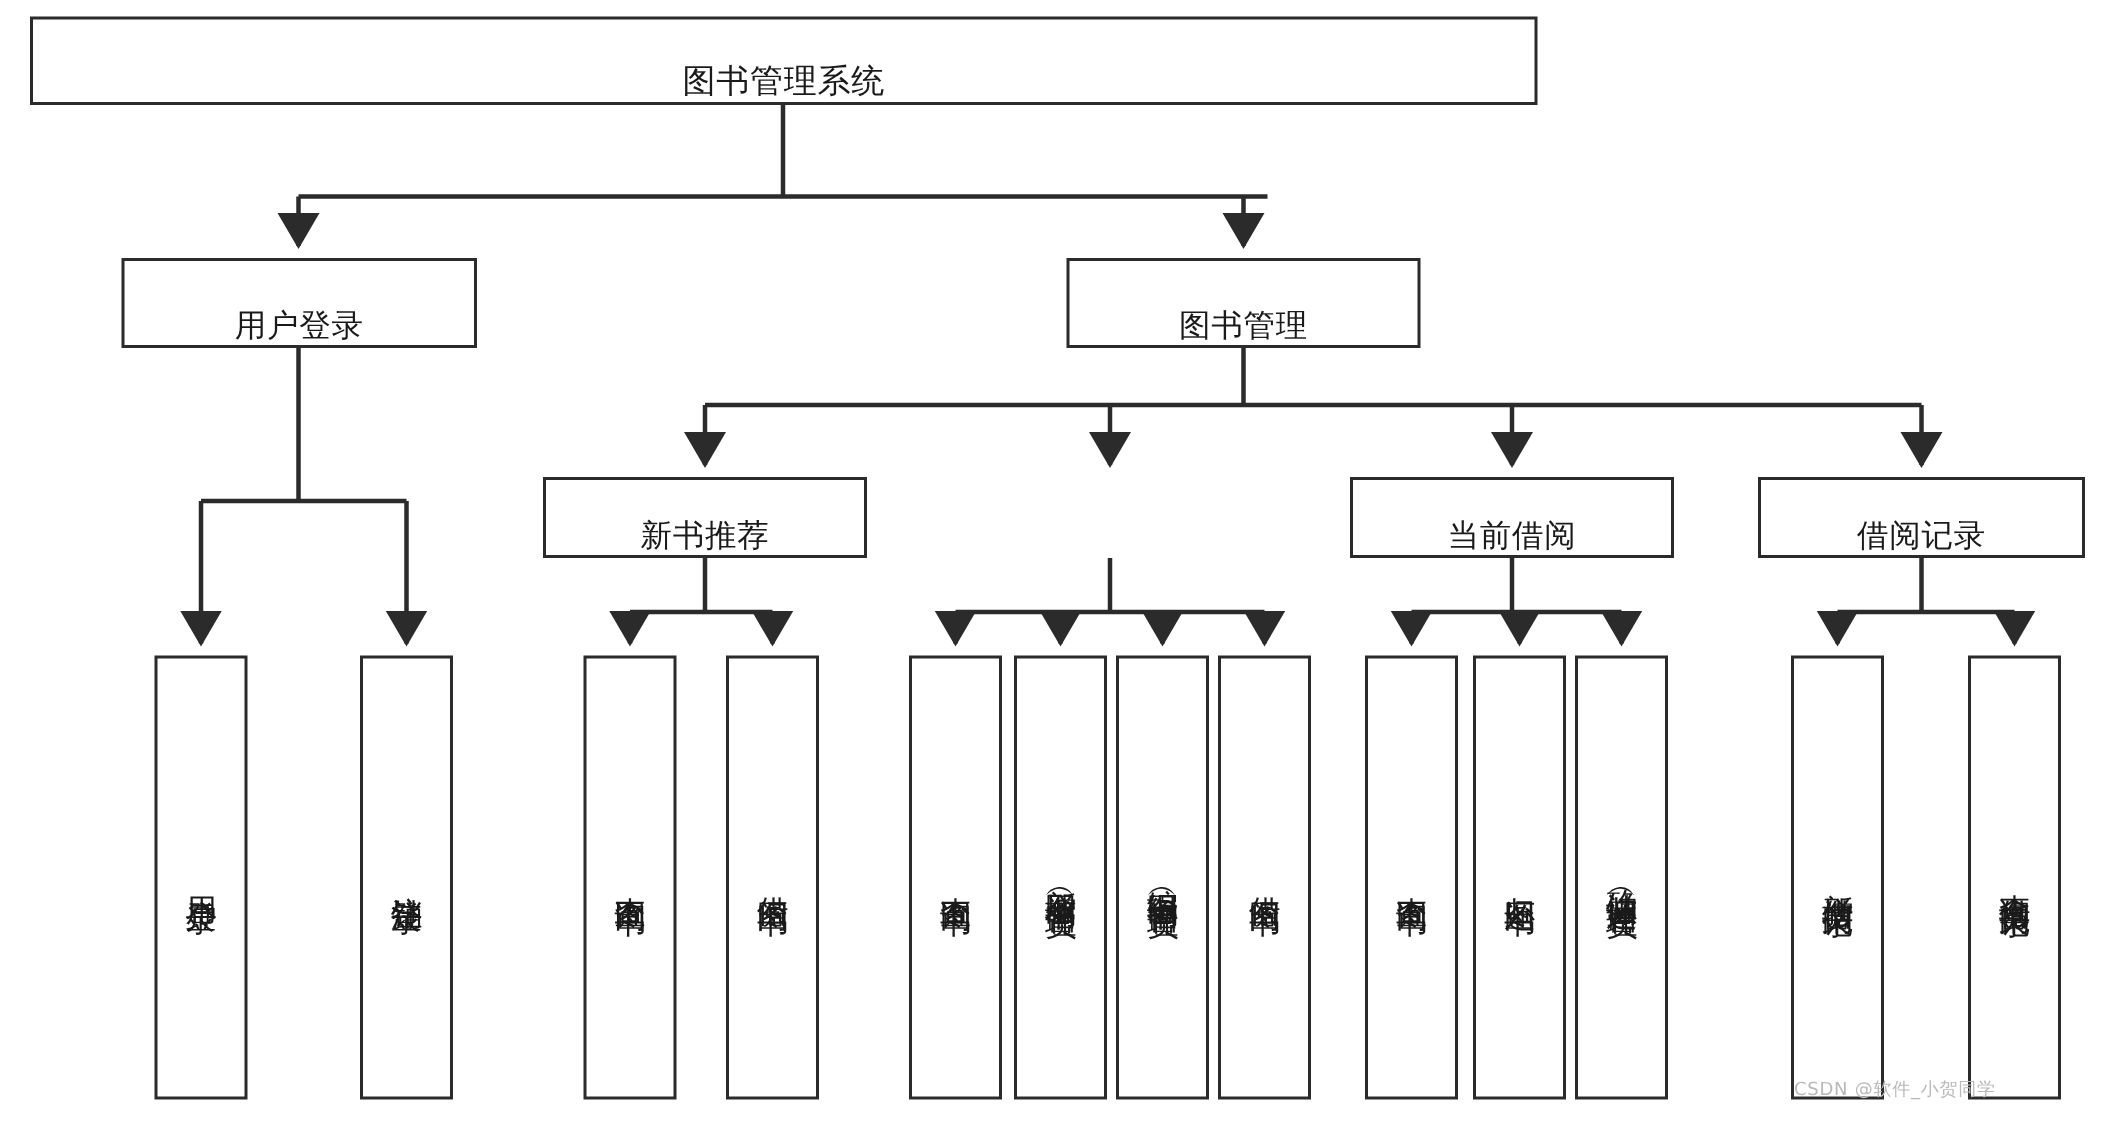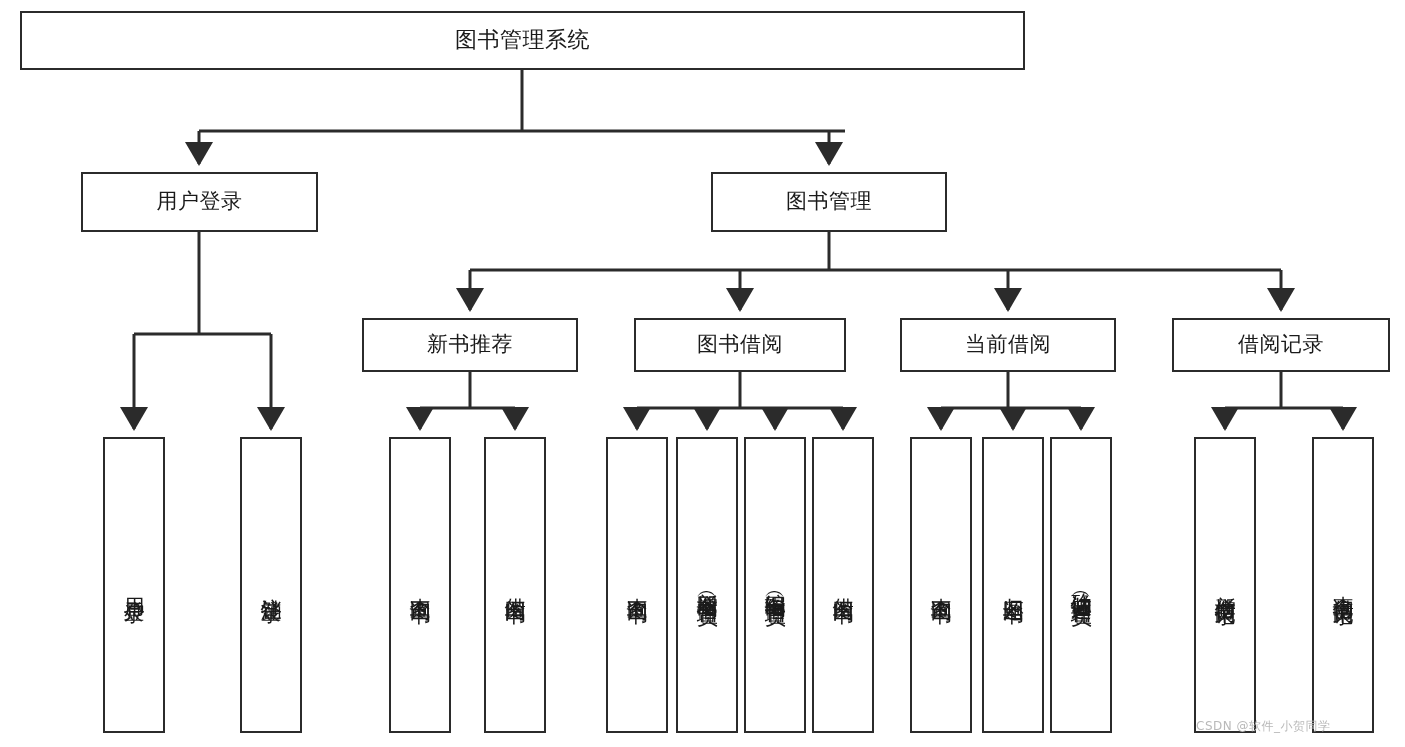--- a/index.html
+++ b/index.html
@@ -24,21 +24,21 @@
     width: 1405px;
     height: 747px;
     pointer-events: none;
   }
   .node {
     position: absolute;
     box-sizing: border-box;
     border: 2px solid #2b2b2b;
     background: #ffffff;
     display: flex;
-    align-items: center;
+    align-items: flex-end;
     justify-content: center;
     color: #1a1a1a;
   }
   .node.h {
     
   }
   .node.h .label {
     font-size: 21px;
     line-height: 1.2;
     letter-spacing: 0.5px;
@@ -143,23 +143,20 @@
   <div class="node h" style="left: 81px; top: 172px; width: 237px; height: 60px;">
     <span class="label">用户登录</span>
   </div>
   <div class="node h" style="left: 362px; top: 318px; width: 216px; height: 54px;">
     <span class="label">新书推荐</span>
   </div>
 
   <div class="node h" style="left: 711px; top: 172px; width: 236px; height: 60px;">
     <span class="label">图书管理</span>
   </div>
-  <div class="node h" style="left: 634px; top: 318px; width: 212px; height: 54px;">
-    <span class="label">图书借阅</span>
-  </div>
   <div class="node h" style="left: 900px; top: 318px; width: 216px; height: 54px;">
     <span class="label">当前借阅</span>
   </div>
   <div class="node h" style="left: 1172px; top: 318px; width: 218px; height: 54px;">
     <span class="label">借阅记录</span>
   </div>
 
   <div class="node v" style="left: 103px; top: 437px; width: 62px; height: 296px;">
     <span class="label">用户登录</span>
   </div>

